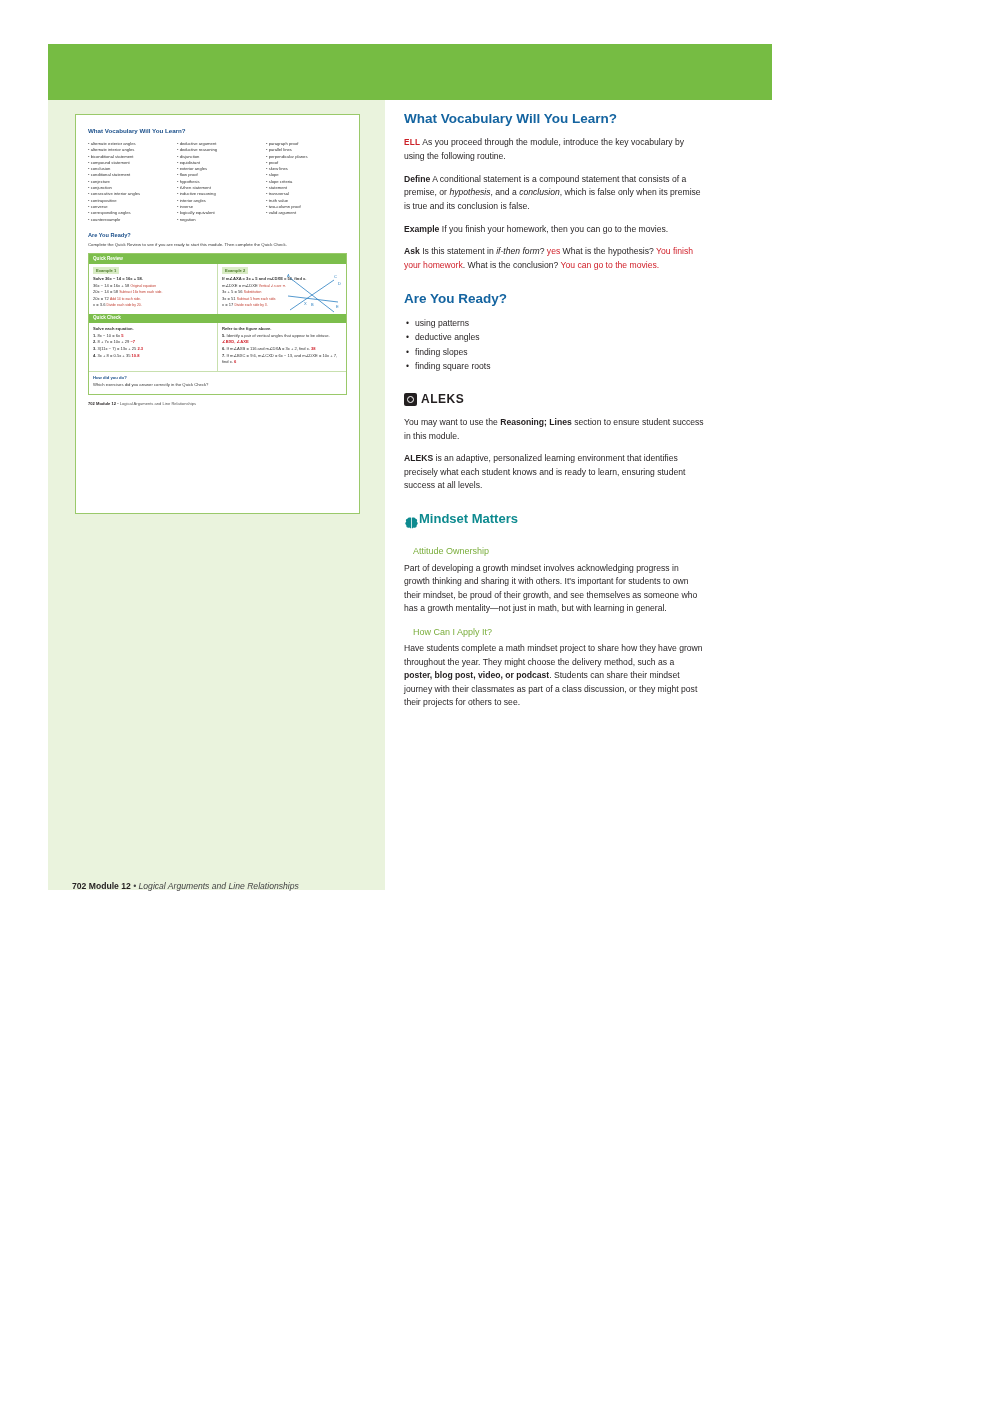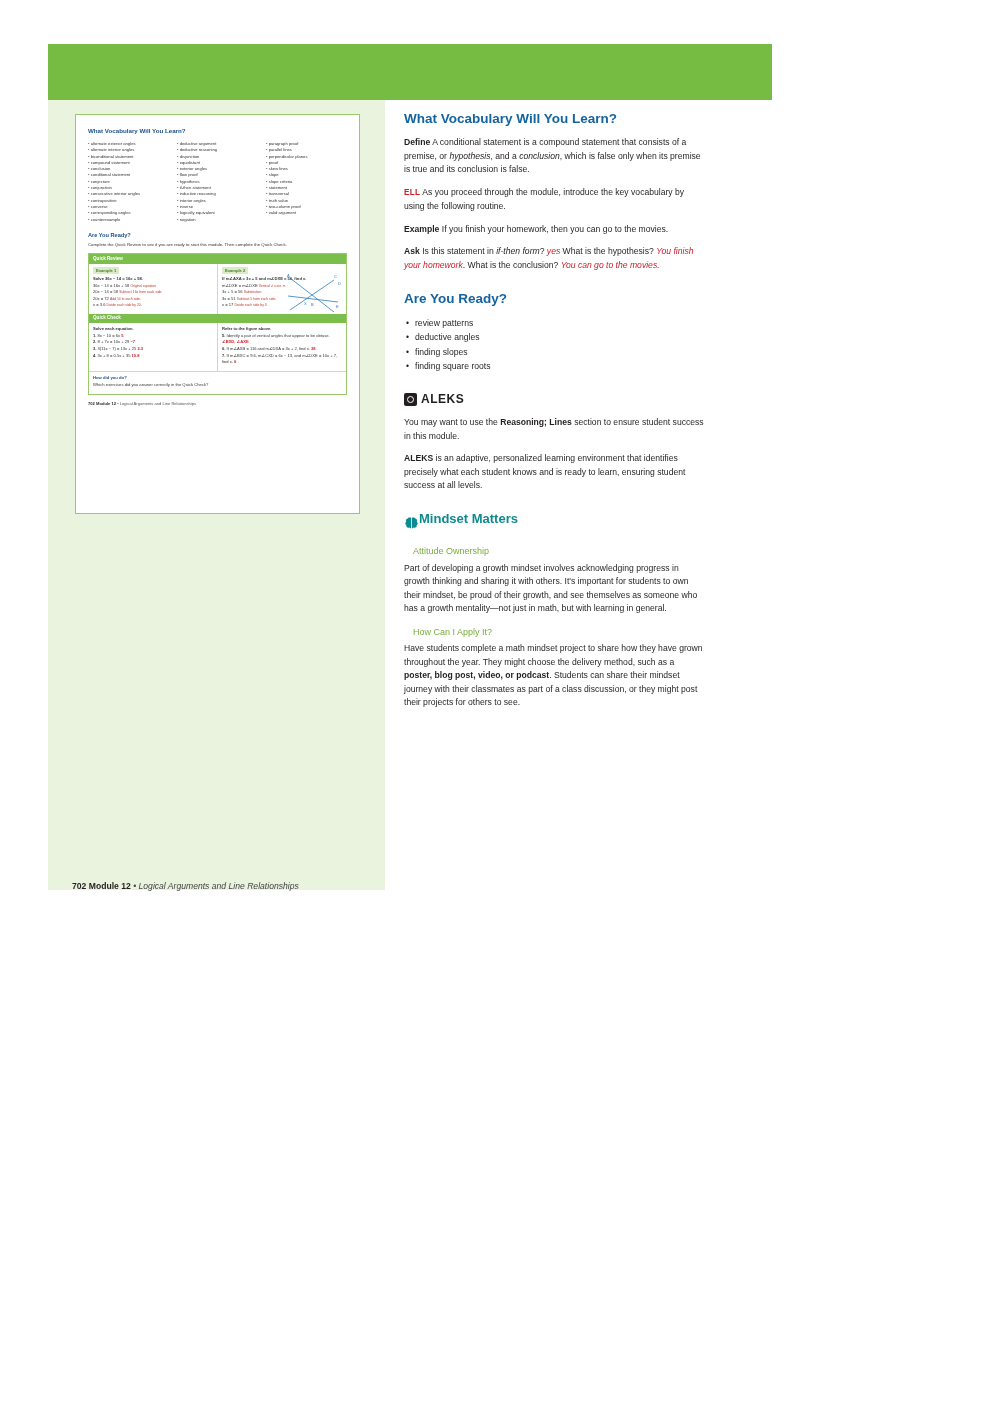--- a/index.html
+++ b/index.html
@@ -182,21 +182,20 @@
     margin-bottom: 16px;
   }
   .ell-badge {
     color: #cc2027;
     font-weight: bold;
     font-size: 8.2px;
     letter-spacing: 0.3px;
   }
   .ans {
     color: #d0202a;
-    font-style: italic;
   }
   .bullets {
     margin: 0 0 9px 0;
     padding-left: 11px;
     list-style: none;
   }
   .bullets li {
     position: relative;
     margin-bottom: 1px;
   }
@@ -438,37 +437,37 @@
       </div>
 
     </div>
   </div>
 
   <div class="right-col">
 
     <div class="sec">
       <h2>What Vocabulary Will You Learn?</h2>
       <p>
+        <span class="ell-badge">ELL</span><span> As you proceed through the module, introduce the key vocabulary by using the following routine.</span>
+      </p>
+      <p>
         <b>Define</b><span> A conditional statement is a compound statement that consists of a premise, or </span><i>hypothesis</i><span>, and a </span><i>conclusion</i><span>, which is false only when its premise is true and its conclusion is false.</span>
-      </p>
-      <p>
-        <span class="ell-badge">ELL</span><span> As you proceed through the module, introduce the key vocabulary by using the following routine.</span>
       </p>
       <p>
         <b>Example</b><span> If you finish your homework, then you can go to the movies.</span>
       </p>
       <p>
         <b>Ask</b><span> Is this statement in </span><i>if-then form</i><span>? </span><span class="ans">yes</span><span> What is the hypothesis? </span><span class="ans">You finish your homework</span><span>. What is the conclusion? </span><span class="ans">You can go to the movies.</span>
       </p>
     </div>
 
     <div class="sec">
       <h2>Are You Ready?</h2>
       <ul class="bullets">
-        <li>review patterns</li>
+        <li>using patterns</li>
         <li>deductive angles</li>
         <li>finding slopes</li>
         <li>finding square roots</li>
       </ul>
     </div>
 
     <div class="sec">
       <div class="aleks-logo">
         <span class="aleks-mark"></span>
         <span class="aleks-word">ALEKS</span>

